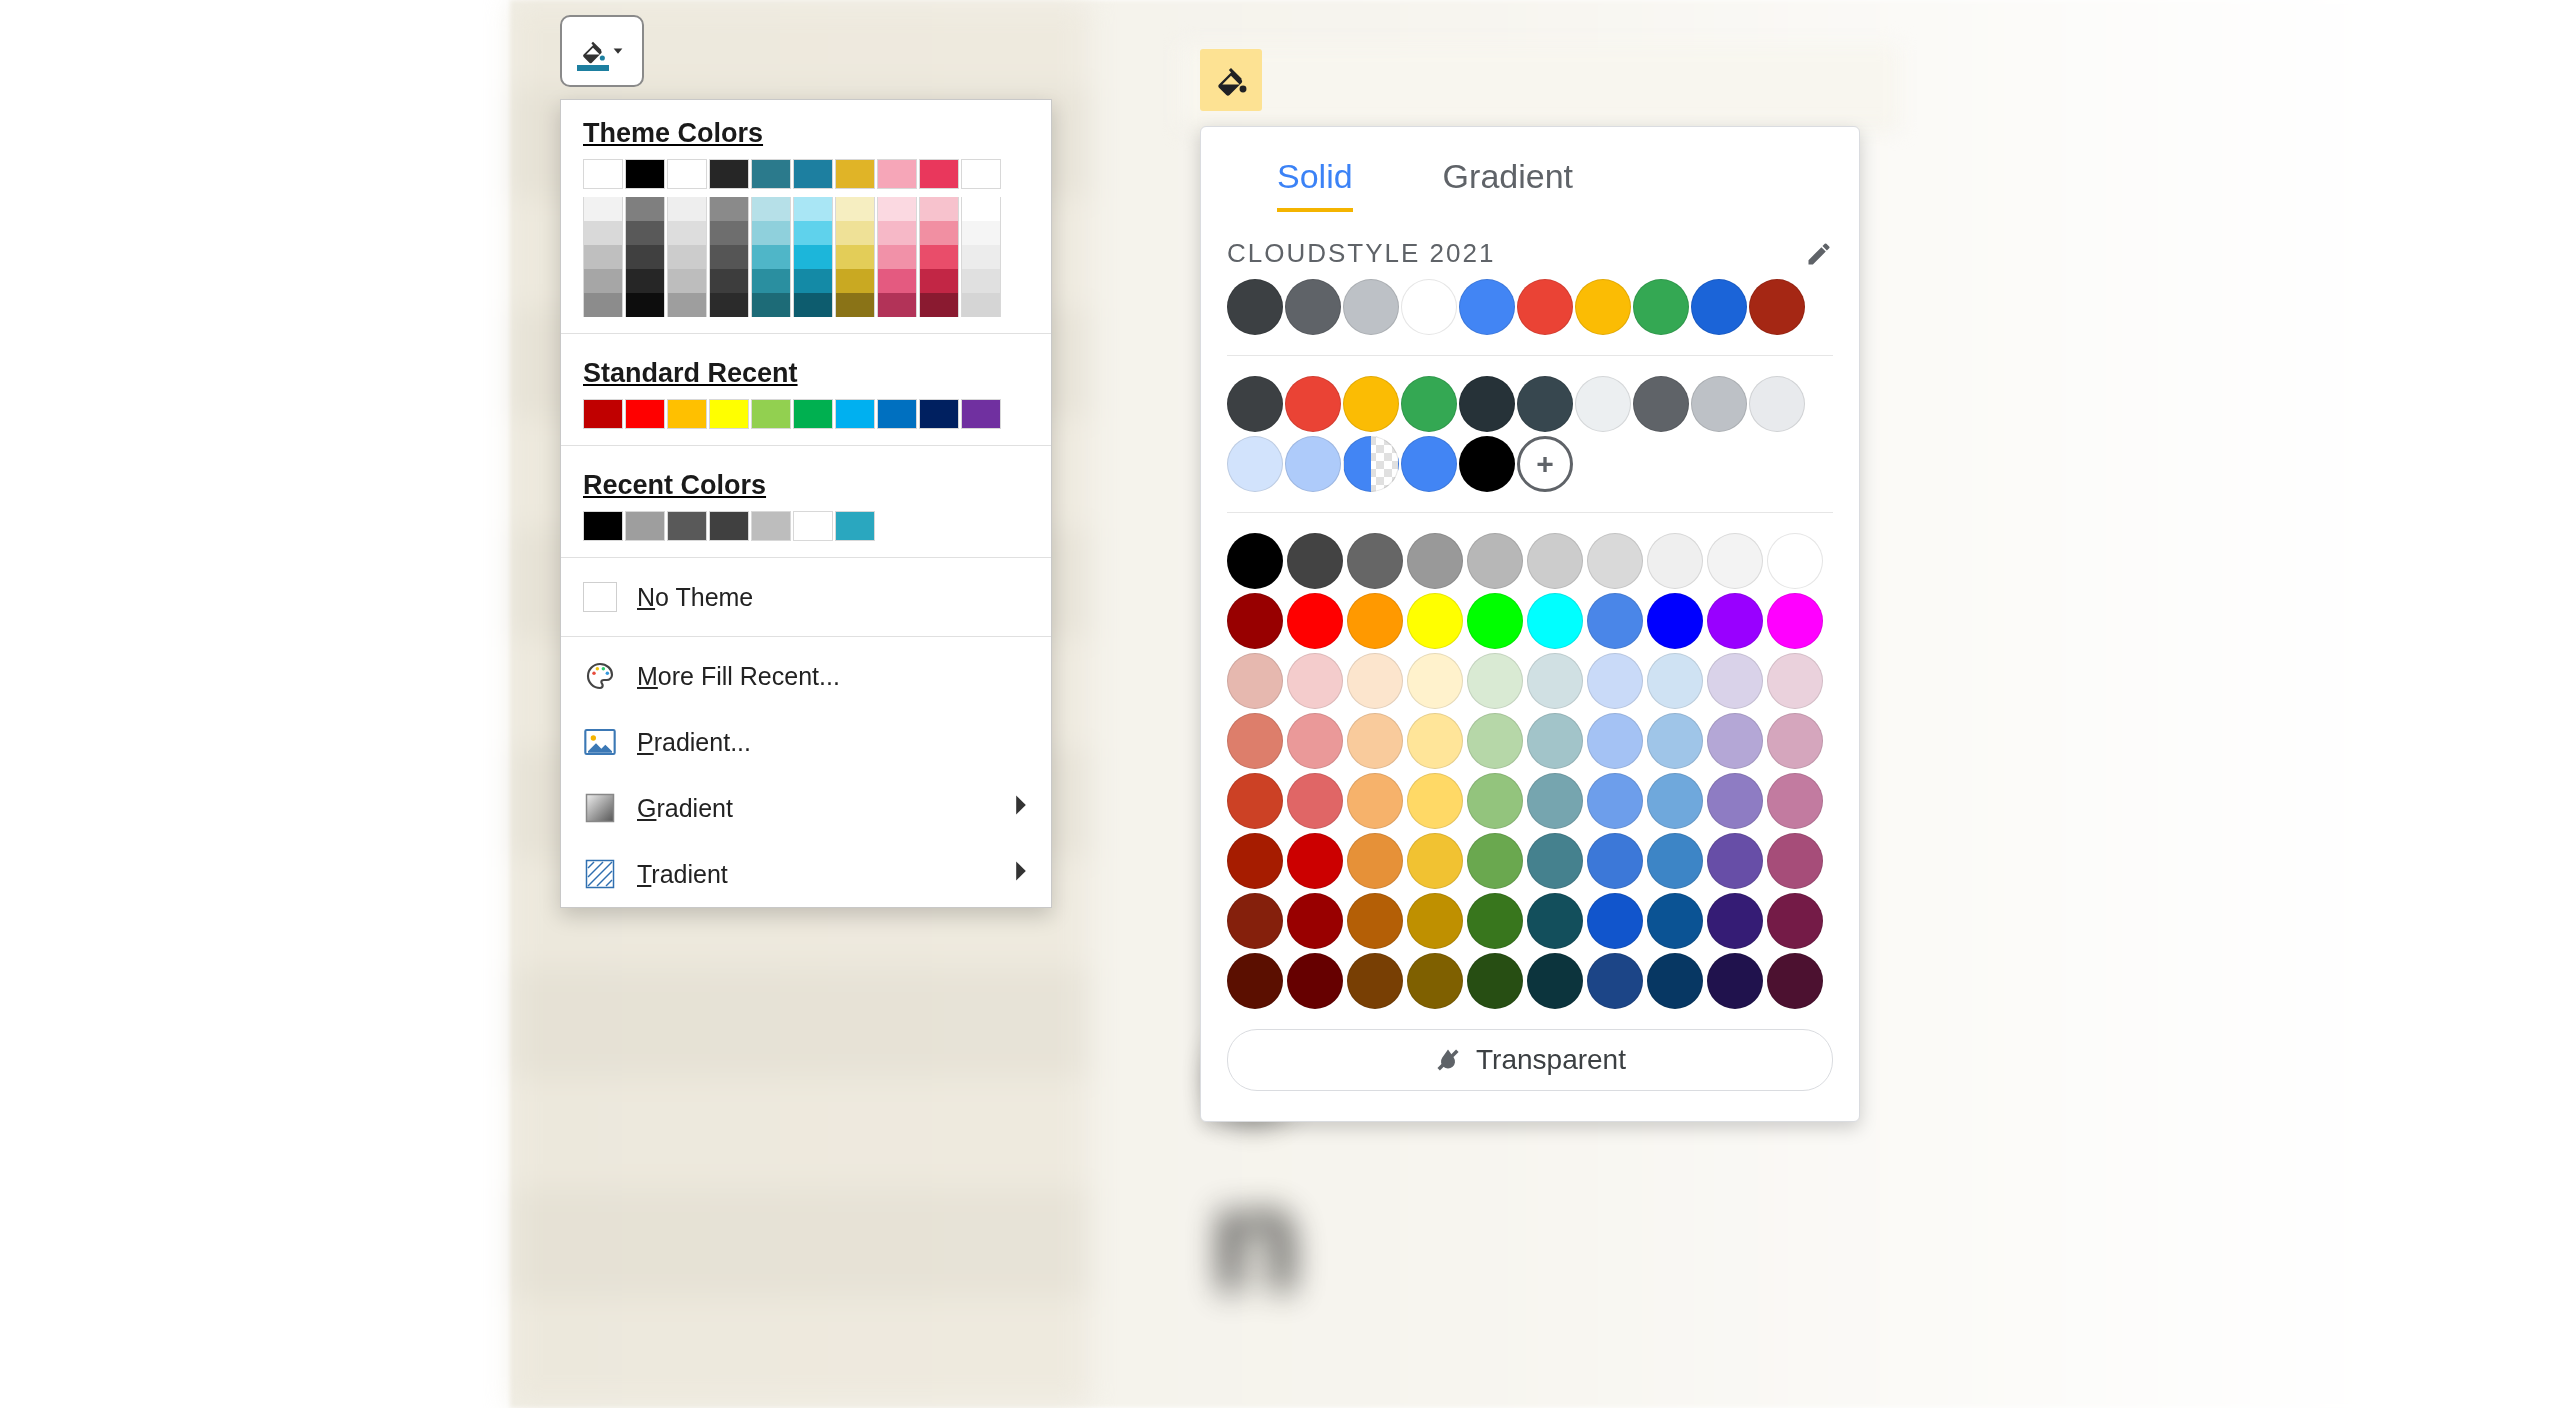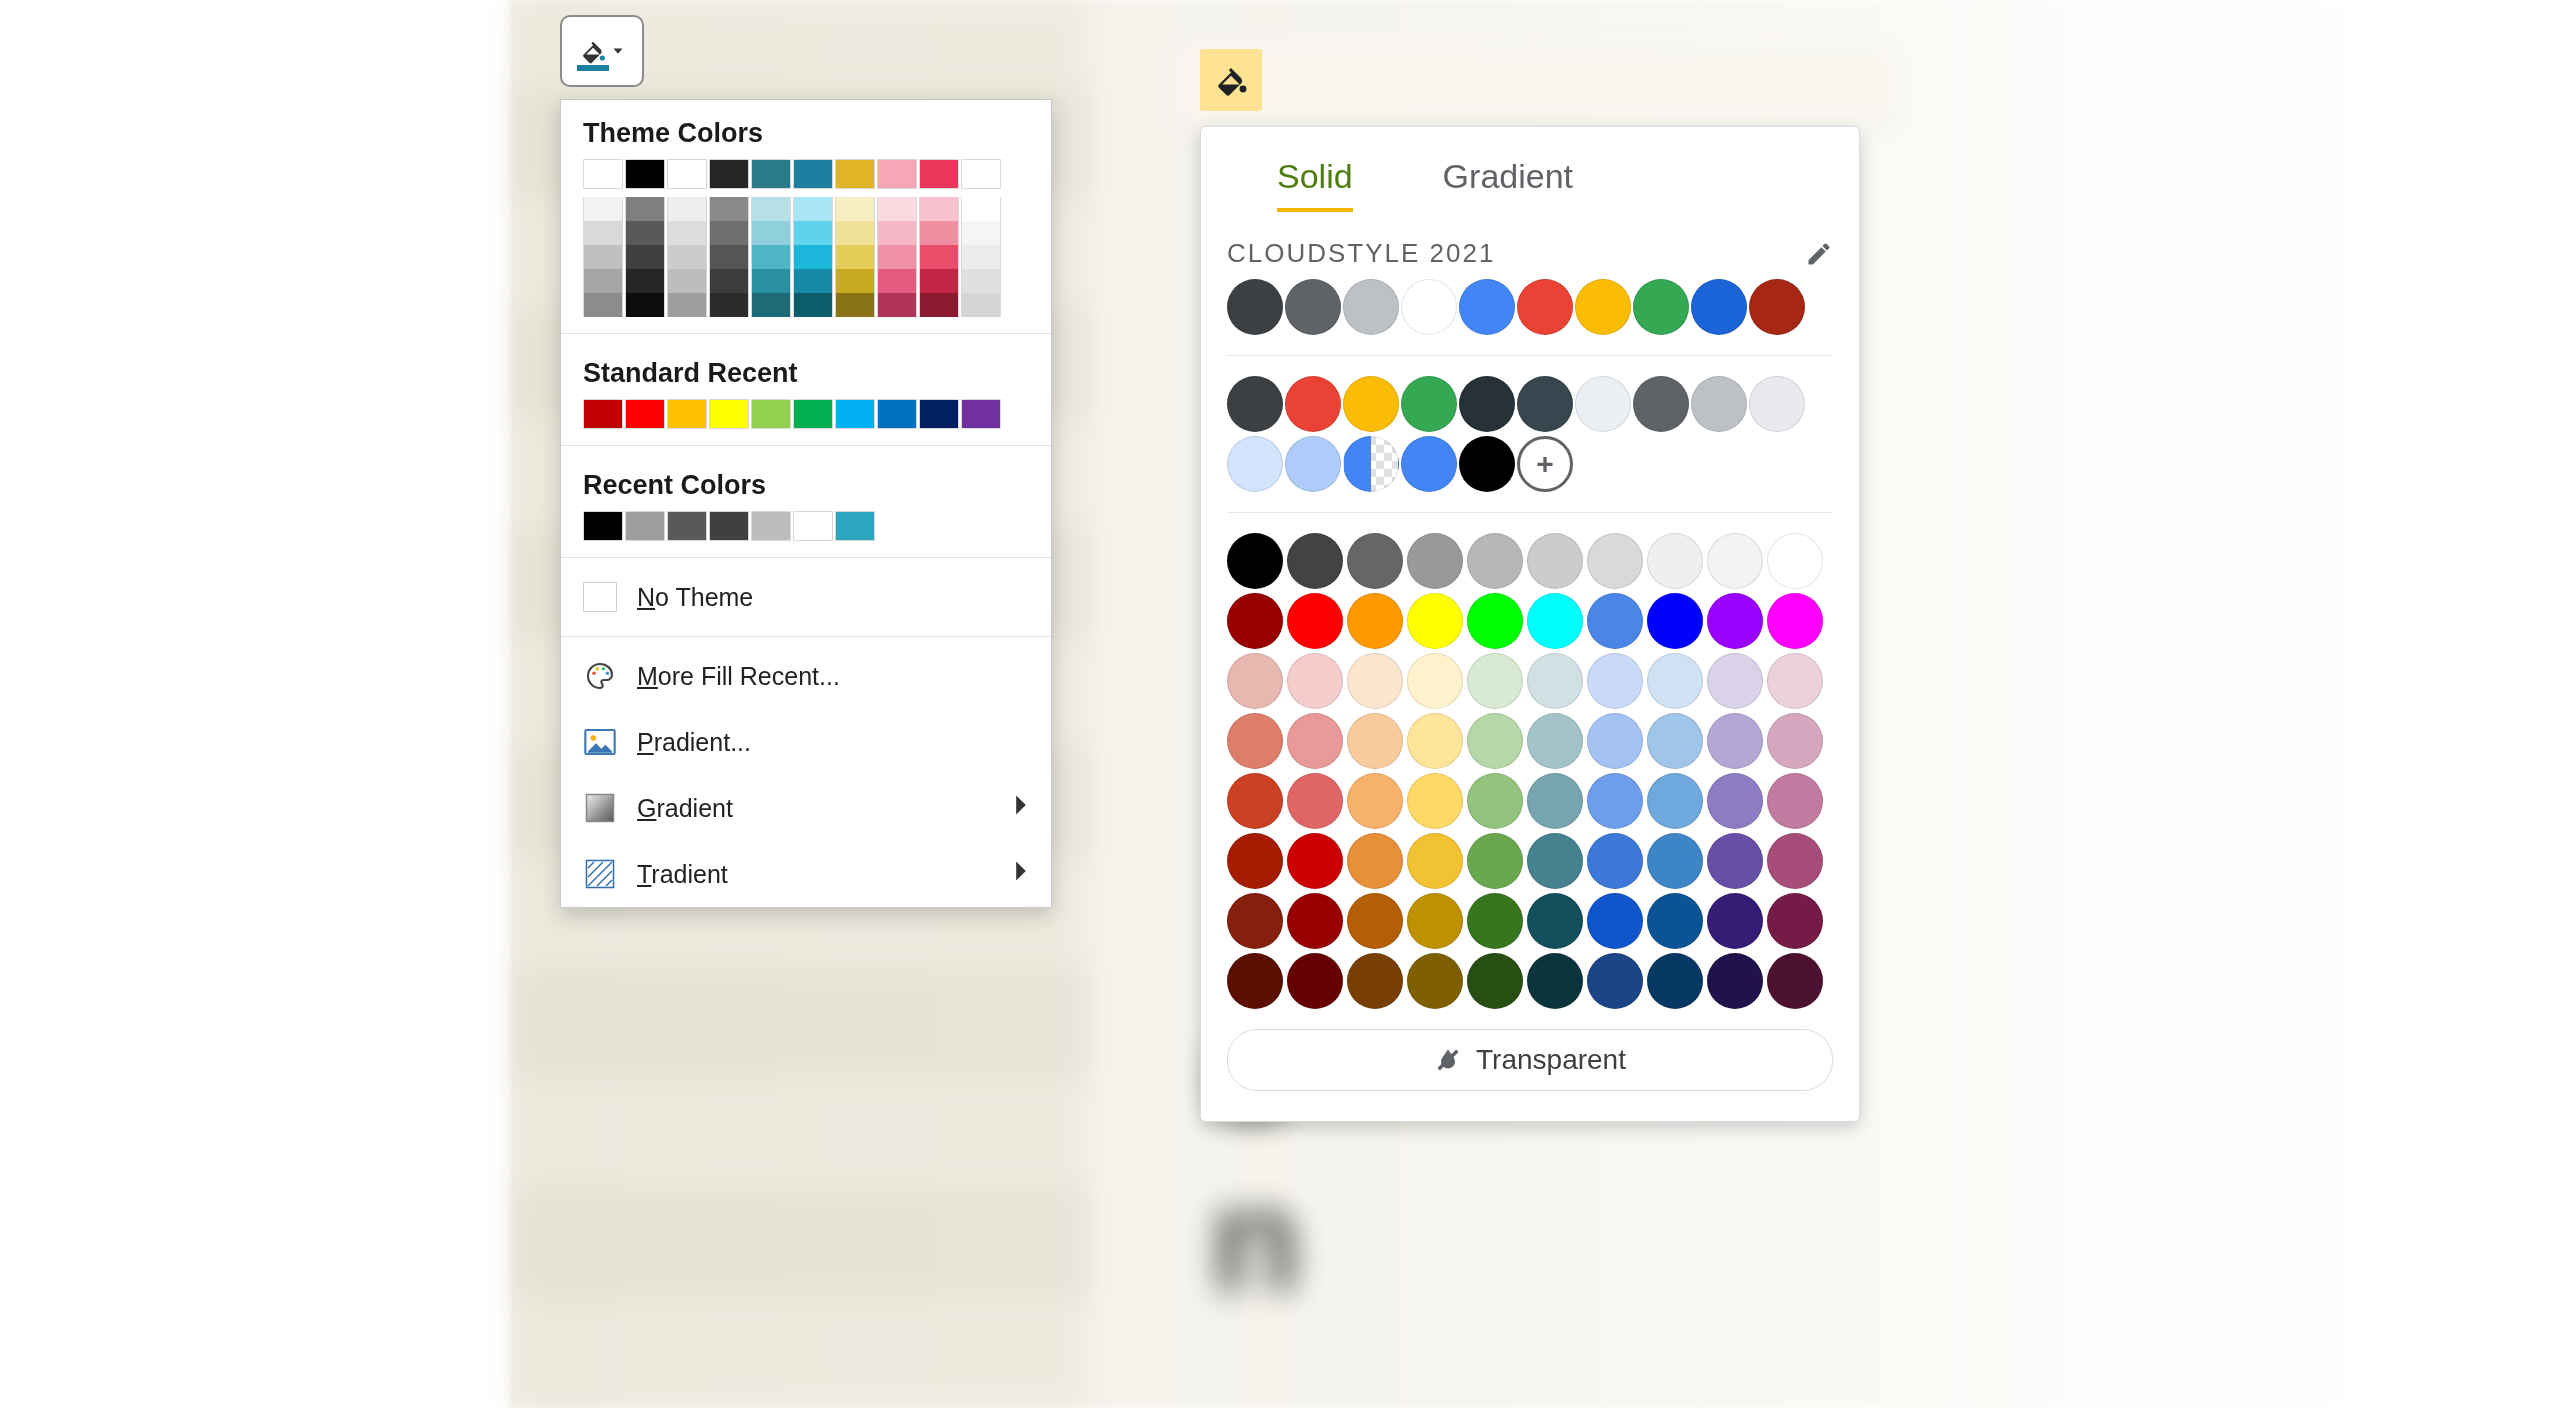--- a/index.html
+++ b/index.html
@@ -20,41 +20,41 @@
   .blurtext{position:absolute;left:1210px;top:980px;width:680px;height:260px;
     color:#0a0a0a;font-size:150px;font-weight:700;letter-spacing:-6px;filter:blur(16px);opacity:.7;}
   
   .office{position:absolute;left:560px;top:15px;width:490px;}
   .fillbtn{width:80px;height:68px;border:2px solid #8a8a8a;border-radius:10px;background:#fff;display:flex;align-items:center;justify-content:center;gap:4px;}
   .bucket-main{width:28px;height:28px;display:inline-block;position:relative;}
   .bucket-main svg{width:28px;height:28px;}
   .bucket-bar{position:absolute;bottom:-6px;left:-2px;width:32px;height:6px;background:#1d7fa0;}
   .chev{width:14px;height:14px;display:inline-block;}
   .menu{margin-top:12px;width:490px;border:1px solid #c8c8c8;background:#fff;box-shadow:0 8px 20px rgba(0,0,0,.18);}
-  .sect{padding:18px 22px 10px 22px;}
+  .sect{padding:18px 22px 10px 22px;text-decoration:underline;}
   .sect h3{margin:0 0 10px 0;font-size:27px;font-weight:700;color:#1a1a1a;}
   .rowSw{display:flex;gap:2px;}
   .sw{width:40px;height:30px;border:1px solid #d8d8d8;box-sizing:border-box;}
   .tintgrid{margin-top:8px;display:flex;gap:2px;}
   .tintcol{display:flex;flex-direction:column;gap:0;}
   .tsw{width:40px;height:24px;border-left:1px solid #d8d8d8;border-right:1px solid #d8d8d8;box-sizing:border-box;}
   .divider{height:1px;background:#e0e0e0;margin:6px 0;}
   .item{display:flex;align-items:center;gap:20px;padding:16px 22px;font-size:25px;color:#222;}
   .item .lbl .u{text-decoration:underline;}
   .item .chevR{margin-left:auto;color:#333;}
   .icon-slot{width:34px;height:34px;display:flex;align-items:center;justify-content:center;color:#555;}
   .nofill-sw{width:34px;height:28px;border:1px solid #cfcfcf;background:#fff;}
   
   .gpanel{position:absolute;left:1200px;top:40px;width:680px;}
   .gtoolbar{height:80px;display:flex;align-items:center;gap:24px;}
   .gbtn-fill{width:62px;height:62px;background:#fde293;display:flex;align-items:center;justify-content:center;border-radius:3px;}
   .gmenu{margin-top:6px;width:660px;background:#fff;border:1px solid #dadce0;border-radius:6px;box-shadow:0 6px 18px rgba(0,0,0,.18);padding:0 26px 30px 26px;box-sizing:border-box;}
   .tabs{display:flex;gap:90px;padding:30px 50px 0 50px;font-size:34px;color:#5f6368;}
   .tab{padding-bottom:12px;}
-  .tab.active{color:#4d7c0f;font-weight:500;border-bottom:4px solid #f4b400;}
+  .tab.active{color:#3b82f6;font-weight:500;border-bottom:4px solid #f4b400;}
   .ghead{display:flex;align-items:center;justify-content:space-between;margin:26px 0 10px 0;}
   .ghead span{font-size:26px;letter-spacing:2px;color:#5f6368;text-transform:uppercase;}
   .pencil{width:28px;height:28px;color:#5f6368;}
   .crow{display:flex;gap:2px;flex-wrap:wrap;}
   .dot{width:56px;height:56px;border-radius:50%;border:1px solid rgba(0,0,0,.1);box-sizing:border-box;}
   .dotS{width:56px;height:56px;border-radius:50%;border:1px solid rgba(0,0,0,.1);box-sizing:border-box;}
   .addbtn{width:56px;height:56px;border-radius:50%;border:3px solid #5f6368;display:flex;align-items:center;justify-content:center;color:#5f6368;font-size:30px;font-weight:700;box-sizing:border-box;}
   .split{background:
     linear-gradient(90deg,var(--left) 0 50%,transparent 50% 100%),
     repeating-conic-gradient(#e0e0e0 0 25%,#ffffff 0 50%);

